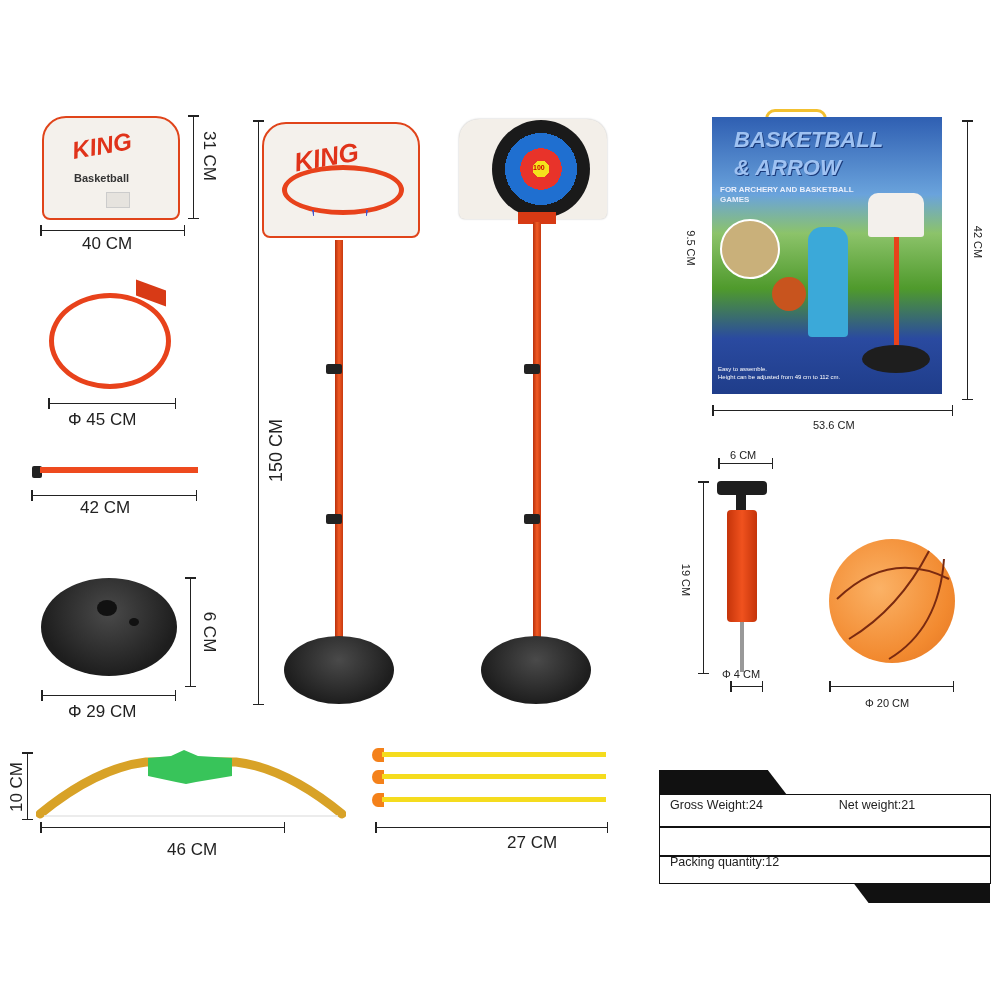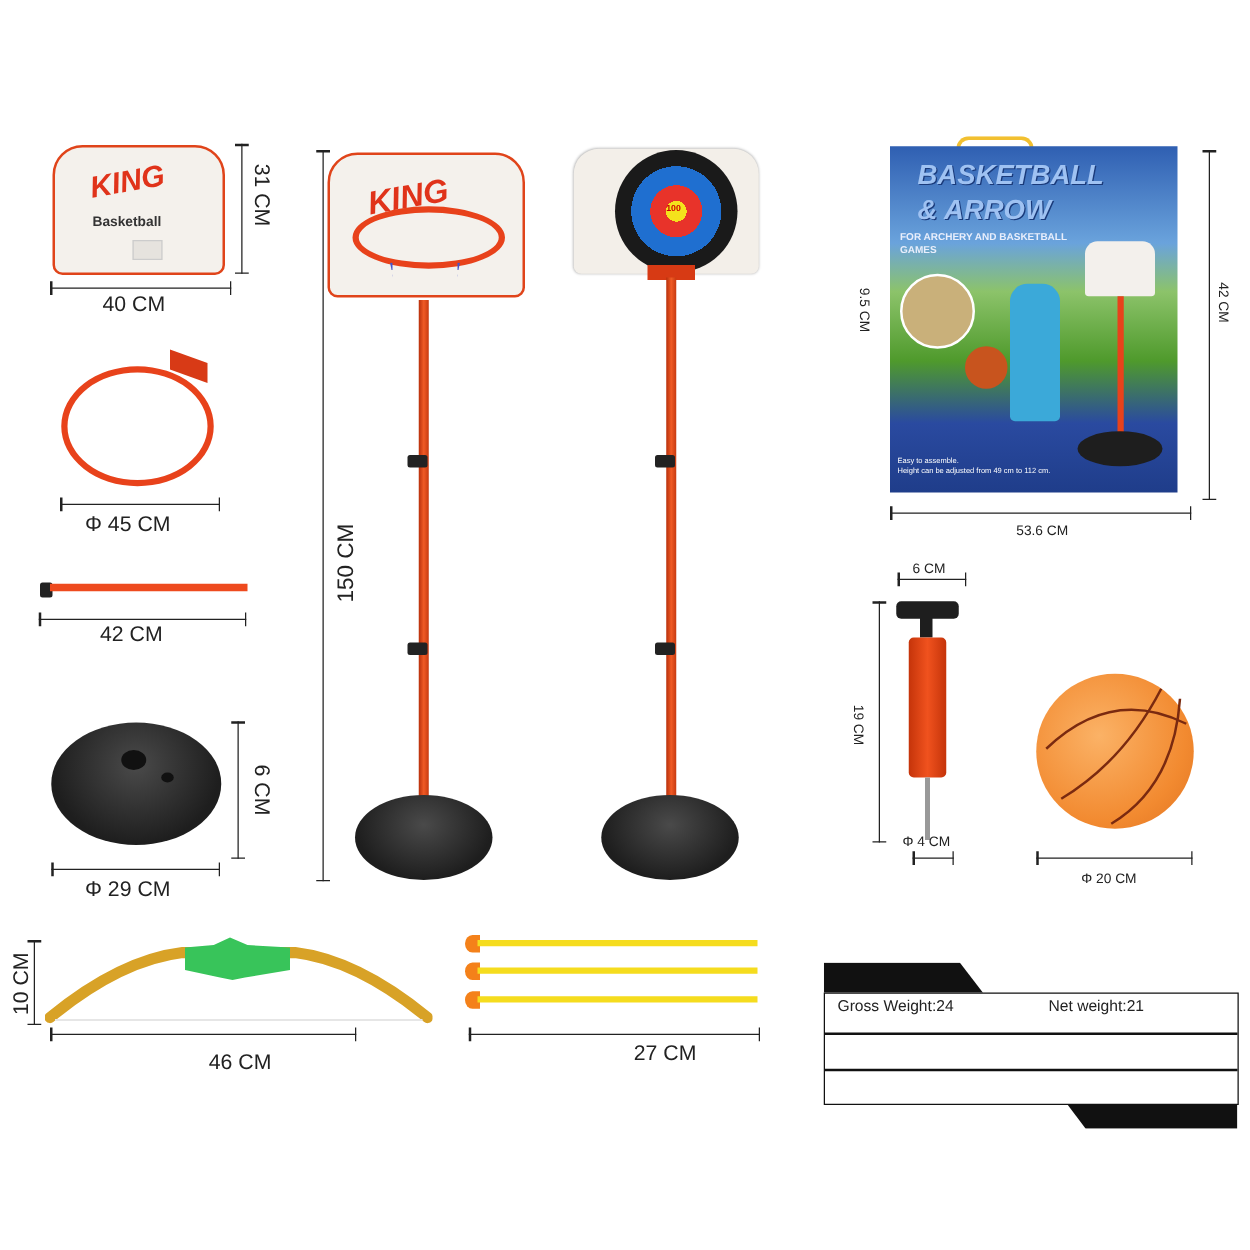--- a/index.html
+++ b/index.html
@@ -171,14 +171,17 @@
 <div>
   <div class="abs" style="left:659px;top:770px;width:128px;height:25px;background:#111;clip-path:polygon(0 0,85% 0,100% 100%,0 100%);"></div>
   <div class="abs" style="left:852px;top:881px;width:138px;height:22px;background:#111;clip-path:polygon(0 0,100% 0,100% 100%,12% 100%);"></div>
   <div class="specs">
     <div class="srow" style="top:3px;">
       <div class="c" style="width:168px;"><span>Gross Weight</span><span>:</span><span>24</span></div>
       <div class="c"><span>Net weight</span><span>:</span><span>21</span></div>
     </div>
     <div class="sline" style="top:31px;"></div>
     <div class="sline" style="top:60px;"></div>
+    <div class="srow" style="top:60px;">
+      <div class="c" style="width:300px;"><span>Packing quantity</span><span>:</span><span>12</span></div>
+    </div>
   </div>
 </div>
 
 </body></html>

